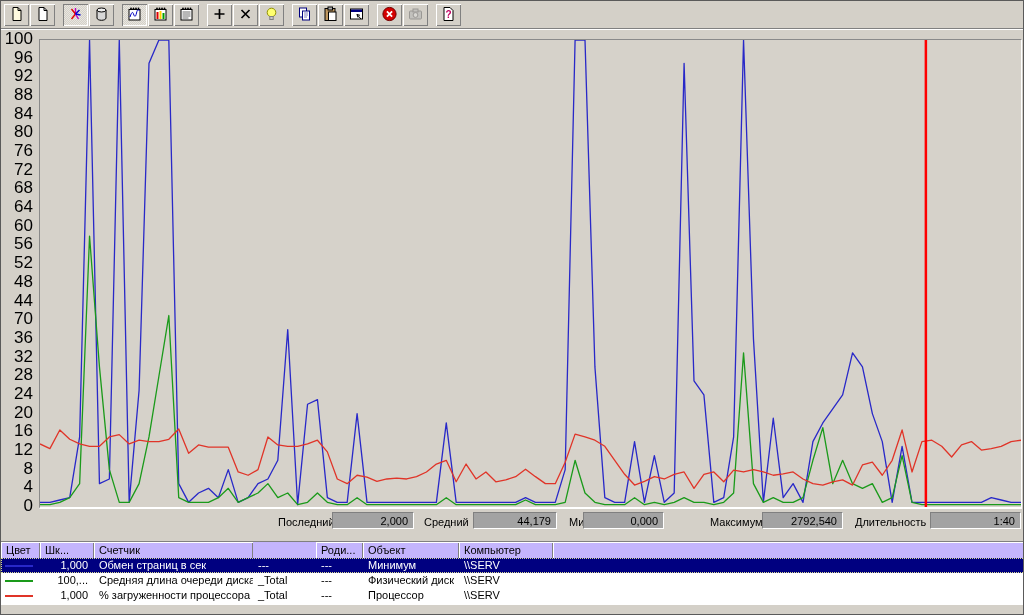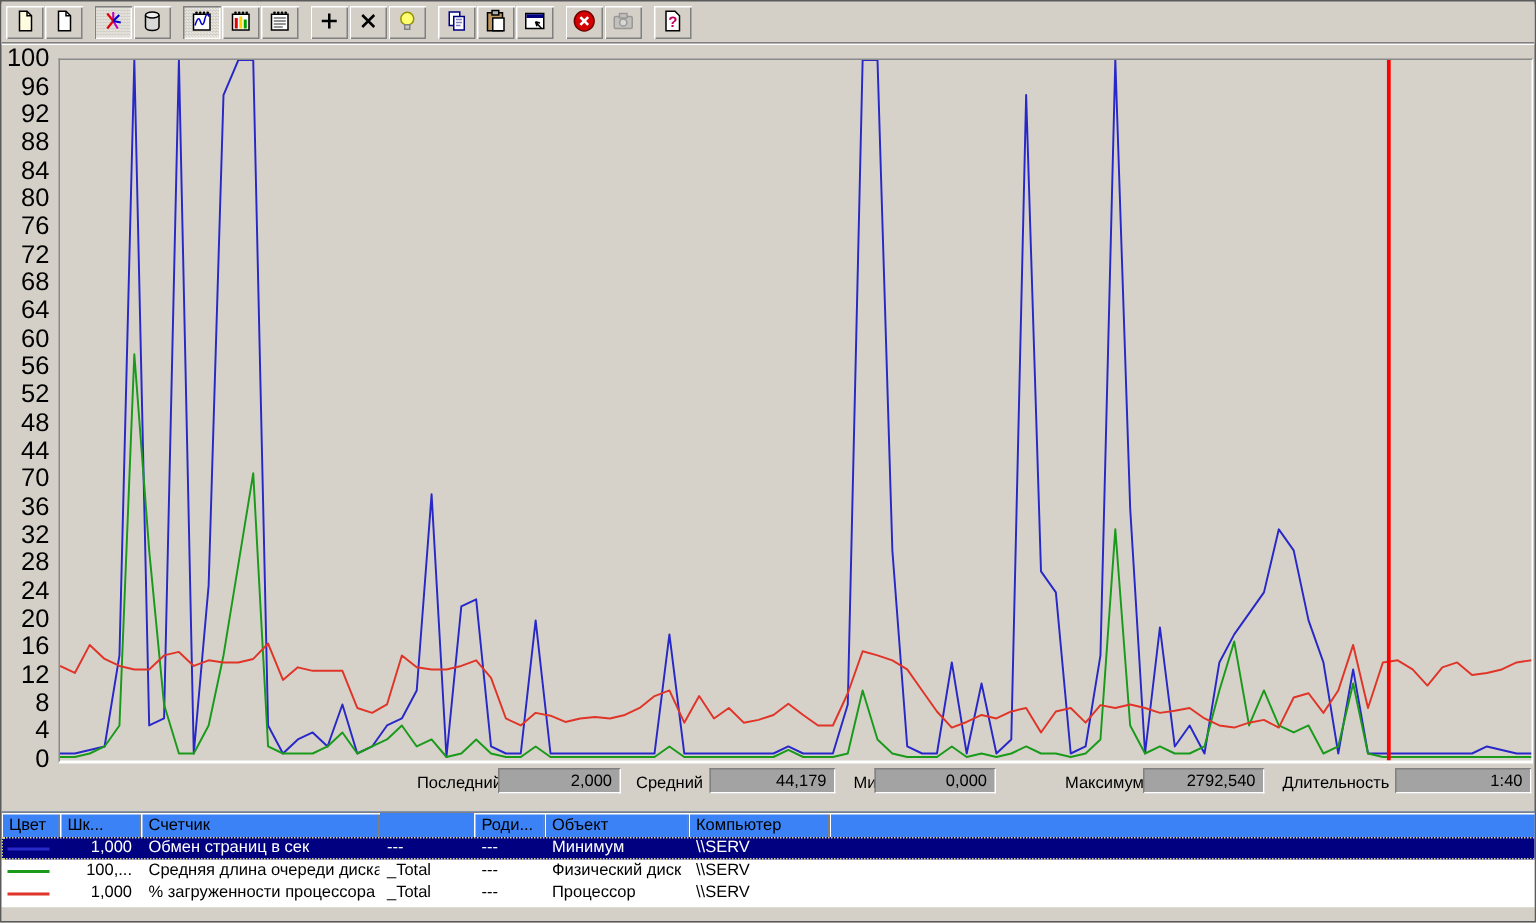--- a/index.html
+++ b/index.html
@@ -19,21 +19,21 @@
   .yaxis-tick{position:absolute;left:2px;width:30px;text-align:right;height:12px;line-height:12px;font-size:17px;}
   #plotbox{position:absolute;left:38px;top:38px;width:981px;height:467px;background:#d6d2ca;
     border-top:1px solid #8a8a8a;border-left:1px solid #8a8a8a;border-right:1px solid #ffffff;border-bottom:2px solid #ffffff;}
   #plotbox svg{display:block;width:100%;height:100%;}
   
   .stat-label{position:absolute;top:514px;height:14px;line-height:14px;}
   .stat-box{position:absolute;top:511px;height:17px;line-height:17px;background:#a3a3a3;
     border-top:1px solid #808080;border-left:1px solid #808080;border-bottom:1px solid #ffffff;border-right:1px solid #ffffff;
     text-align:right;padding-right:5px;box-sizing:border-box;}
   
-  .legend-header{position:absolute;left:0;top:540px;width:1024px;height:17px;display:flex;background:#3b82f6;border-top:1px solid #808080;}
+  .legend-header{position:absolute;left:0;top:540px;width:1024px;height:17px;display:flex;background:#c4b5fd;border-top:1px solid #808080;}
   .lh-cell{height:17px;line-height:16px;padding-left:5px;box-sizing:border-box;overflow:hidden;white-space:nowrap;
     box-shadow:inset 1px 1px 0 #ffffff, inset -1px -1px 0 #808080;}
   .legend-body{position:absolute;left:0;top:557px;width:1024px;height:47px;background:#ffffff;}
   .legend-row{display:flex;height:15px;align-items:center;cursor:default;}
   .legend-row.selected{background:#000080;color:#ffffff;outline:1px dotted #d8d890;outline-offset:-1px;}
   .lr-cell{height:15px;line-height:15px;padding-left:5px;box-sizing:border-box;overflow:hidden;white-space:nowrap;}
   .lr-cell.num{text-align:right;padding-right:6px;padding-left:0;}
   .swatch{height:15px;display:flex;align-items:center;padding-left:4px;box-sizing:border-box;}
   .swatch i{display:block;width:28px;height:2px;}
   .bottom-strip{position:absolute;left:0;top:604px;width:1024px;height:11px;background:#d4d0c8;}

